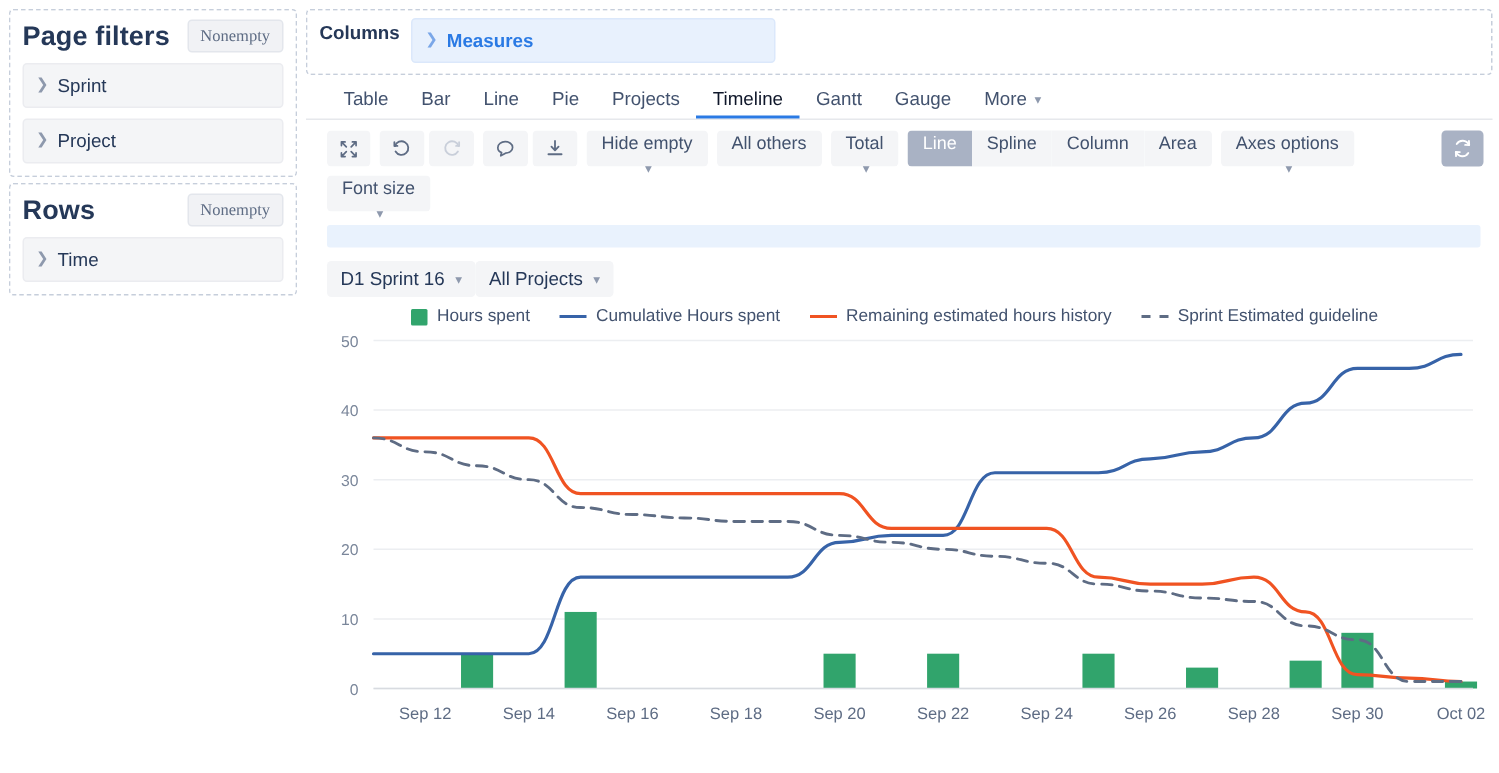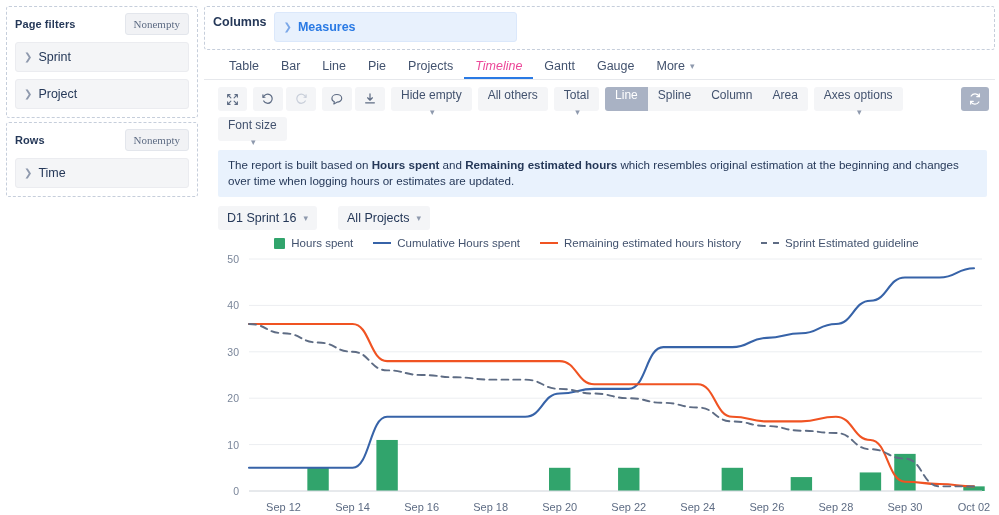--- a/index.html
+++ b/index.html
@@ -24,21 +24,21 @@
     border: 1px dashed #c6cedb;
     border-radius: 3px;
     padding: 6px 8px 8px 8px;
     margin-bottom: 4px;
     background: #fff;
   }
   .zone-head {
     display: flex; align-items: center; justify-content: space-between;
     margin-bottom: 7px;
   }
-  .zone-title { font-size: 11px; font-weight: 700; color: #253858; letter-spacing: .1px; }
+  .zone-title { font-size: 18px; font-weight: 700; color: #253858; letter-spacing: .1px; }
   .nonempty-btn {
     background: #f1f2f5; border: 1px solid #e3e6ec; border-radius: 3px;
     font-size: 11px; color: #5e6c84; padding: 3px 8px; line-height: 14px;
     font-family: Liberation Serif, serif;
     cursor: pointer;
   }
   .pill {
     background: #f4f5f7; border: 1px solid #ebecf0; border-radius: 3px;
     padding: 7px 8px; font-size: 12.5px; color: #253858;
     display: flex; align-items: center; gap: 6px; margin-bottom: 7px;
@@ -69,21 +69,21 @@
   .chart-tabs {
     display: flex; align-items: center; gap: 0px;
     border-bottom: 1px solid #e6e8ec;
     margin: 3px 4px 0 0; padding: 0 14px;
     height: 27px;
   }
   .tab {
     font-size: 12.5px; color: #42526e; padding: 0 11px; height: 26px;
     display: flex; align-items: center; cursor: pointer; white-space: nowrap;
   }
-  .tab.active { color: #ec4899; box-shadow: inset 0 -2px 0 0 #2a7ae4; font-style: italic; }
+  .tab.active { color: #0f172a; box-shadow: inset 0 -2px 0 0 #2a7ae4; }
   .tab .caret { margin-left: 5px; font-size: 9px; color: #8e99ad; }
 
   
   .toolbar {
     padding: 7px 12px 0 14px; display: flex; flex-wrap: wrap; gap: 6px 6px;
     align-items: center; position: relative;
   }
   .btn {
     background: #f4f5f7; border: 1px solid transparent; border-radius: 3px;
     font-size: 12px; color: #42526e; height: 24px; padding: 0 9px;
@@ -109,21 +109,21 @@
 
   
   .info-banner {
     margin: 9px 12px 0 14px; background: #e9f2fd;
     padding: 7px 10px 8px 10px; border-radius: 2px;
     font-size: 11.6px; line-height: 16px; color: #253858;
   }
   .info-banner b { font-weight: 700; }
 
   
-  .filter-row { display: flex; gap: 21px; padding: 9px 0 0 14px; }
+  .filter-row { display: flex; gap: 0; padding: 9px 0 0 14px; }
   .filter-btn {
     background: #f4f5f7; border-radius: 3px; font-size: 12.5px; color: #253858;
     height: 24px; padding: 0 9px; display: inline-flex; align-items: center; gap: 7px;
     cursor: pointer;
   }
   .filter-btn .caret { font-size: 9px; color: #8e99ad; }
 
   
   .legend {
     display: flex; align-items: center; justify-content: center; gap: 20px;
@@ -286,21 +286,20 @@
 
       <div class="refresh-btn">
         <svg width="14" height="14" viewBox="0 0 16 16">
           <path d="M12.8 5.2 A5.2 5.2 0 0 0 3.6 4.6 M3.2 10.8 A5.2 5.2 0 0 0 12.4 11.4" stroke="#ffffff" stroke-width="1.4" fill="none" stroke-linecap="round"></path>
           <path d="M12.9 2.2 L13.1 5.4 L10 5.3 M3.1 13.8 L2.9 10.6 L6 10.7" stroke="#ffffff" stroke-width="1.4" fill="none" stroke-linecap="round" stroke-linejoin="round"></path>
         </svg>
       </div>
     </div>
 
     <div class="info-banner">
-      <div><span>The report is built based on </span><b>Hours spent</b><span> and </span><b>Remaining estimated hours</b><span> which resembles original estimation at the beginning and changes over time when logging hours or estimates are updated.</span></div>
     </div>
 
     <div class="filter-row">
       <div class="filter-btn">
         <span>D1 Sprint 16</span>
         <span class="caret">▾</span>
       </div>
       <div class="filter-btn">
         <span>All Projects</span>
         <span class="caret">▾</span>

